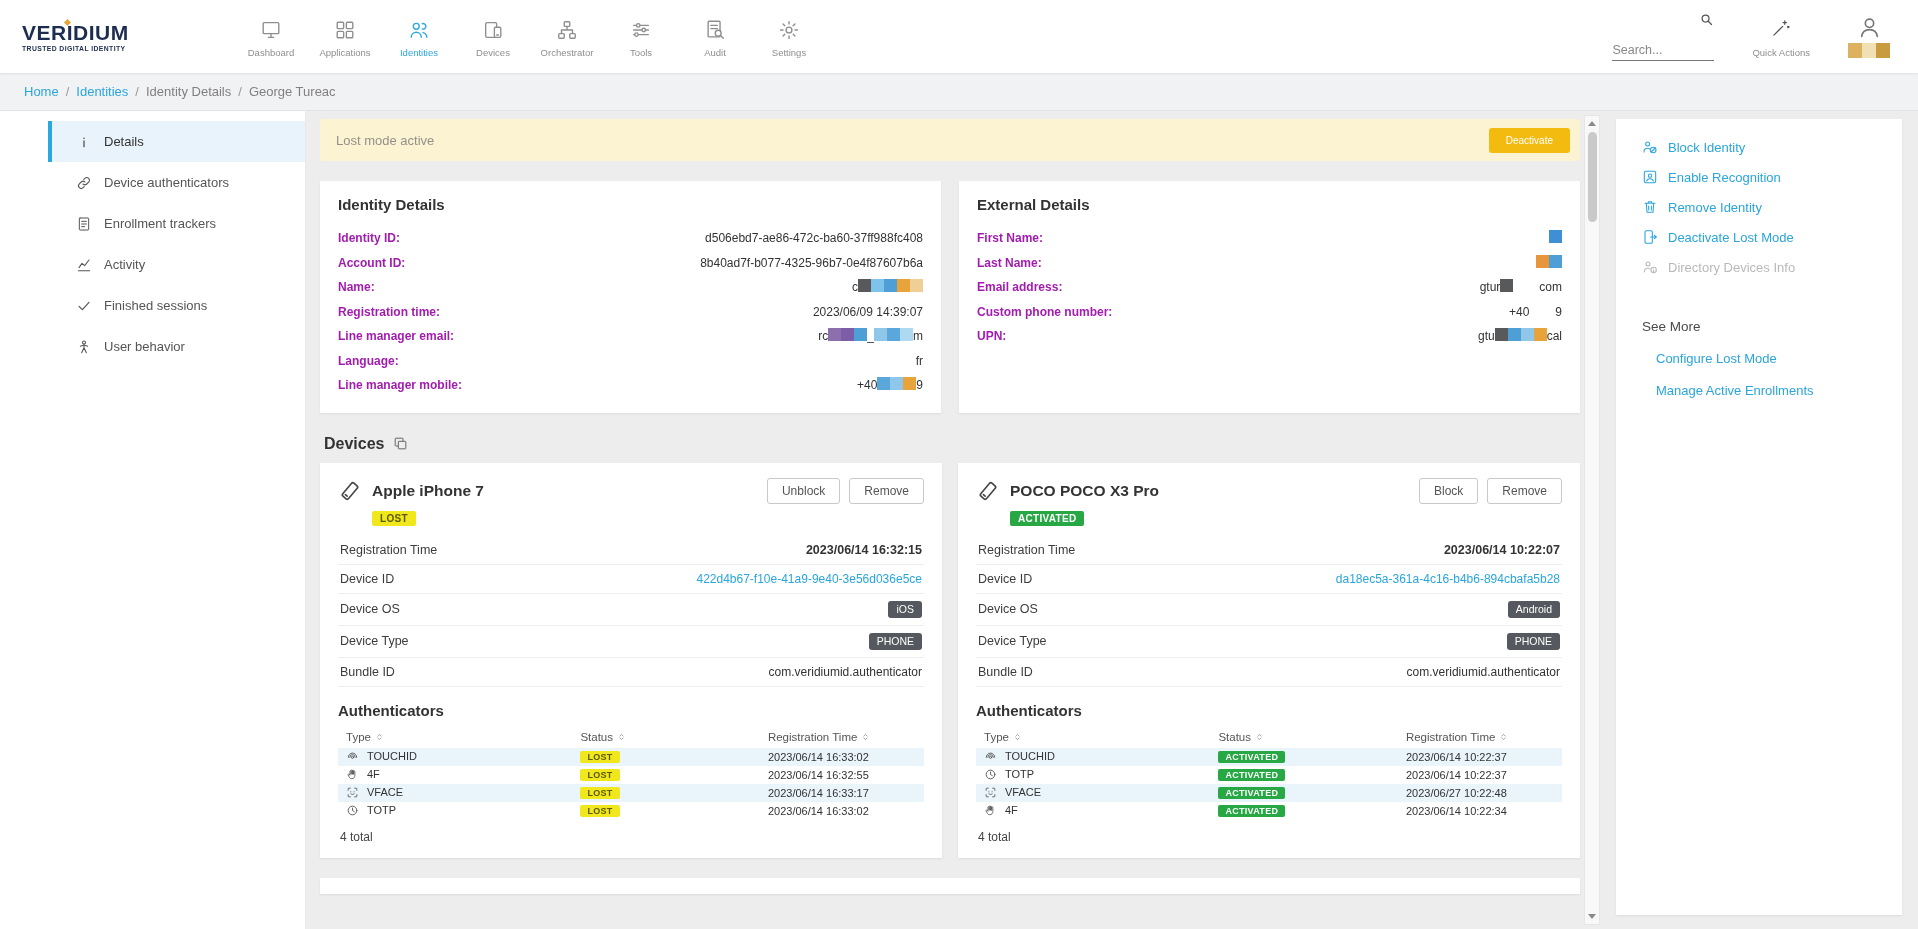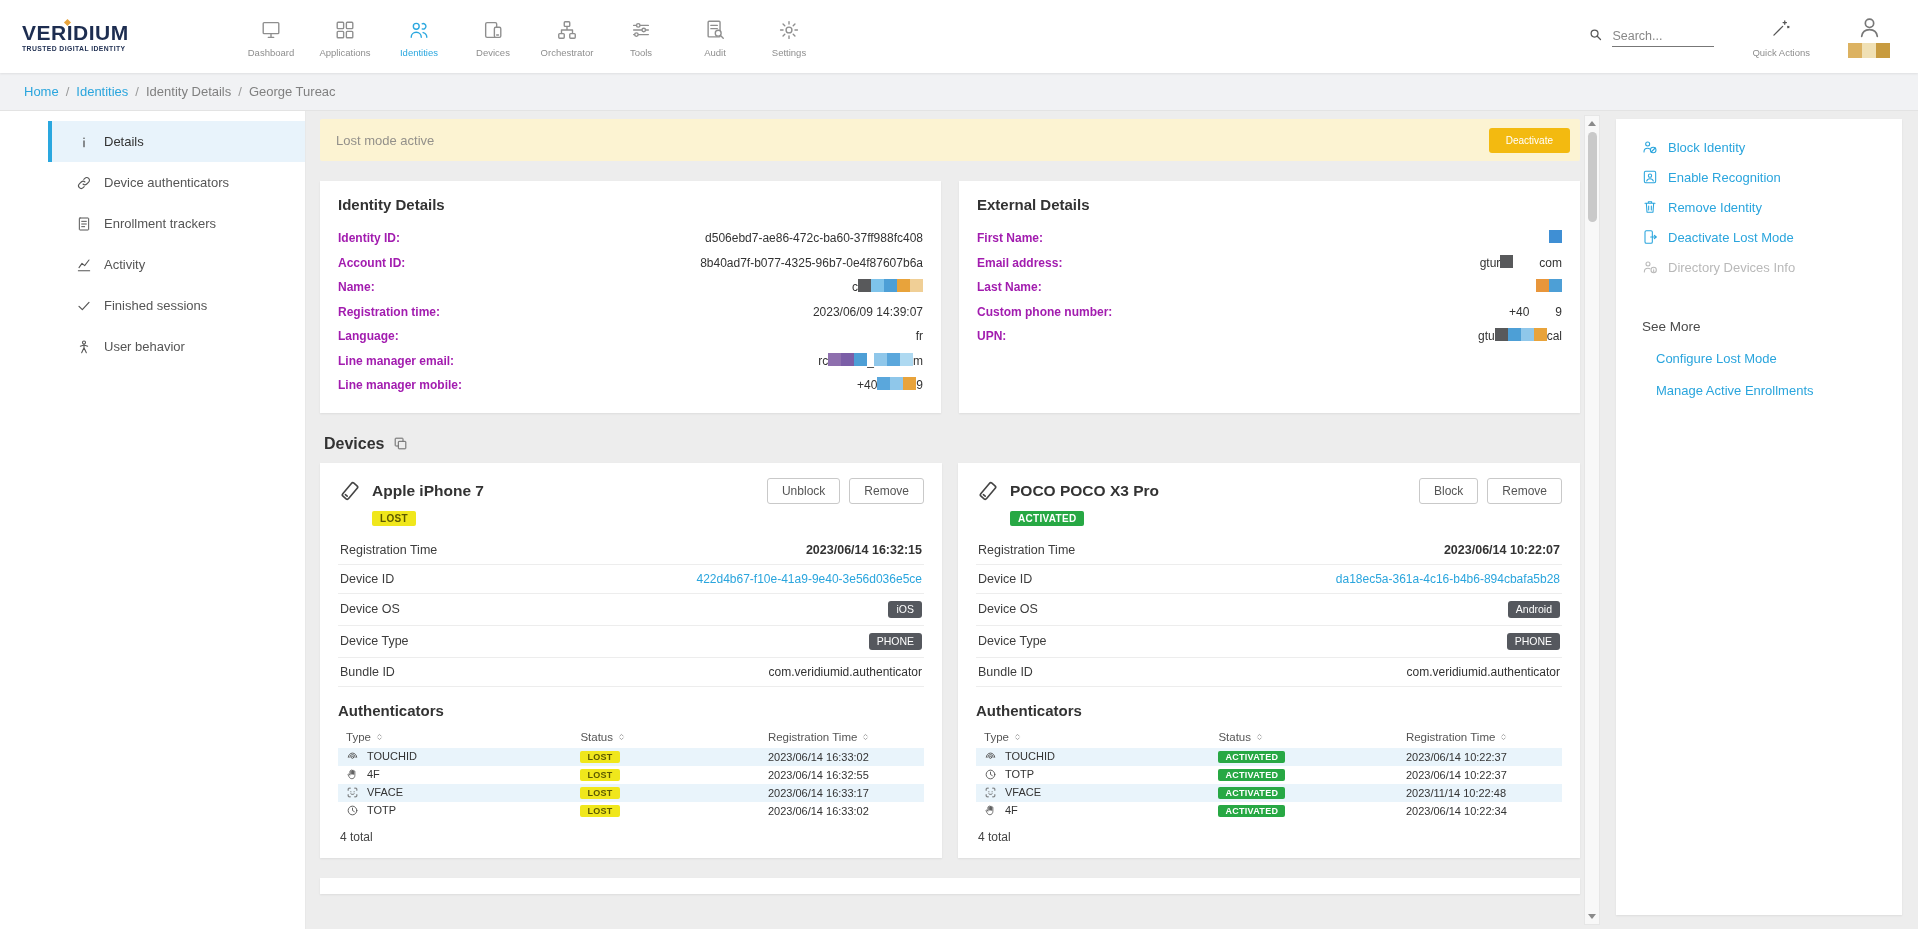--- a/index.html
+++ b/index.html
@@ -11,21 +11,21 @@
   .logo { margin-left:22px; width:160px; }
   .logo-name { font-size:21px; font-weight:bold; color:#1d2d50; letter-spacing:.5px; position:relative; line-height:1; }
   .logo-name::after { content:""; position:absolute; left:43px; top:-2px; width:5px; height:5px; background:#e8a33b; transform:rotate(45deg); }
   .logo-tag { font-size:6.8px; font-weight:bold; color:#1d2d50; letter-spacing:.42px; margin-top:2px; }
   .nav { display:flex; margin-left:52px; }
   .nav-item { width:74px; display:flex; flex-direction:column; align-items:center; gap:6px; color:#8e8e8e; cursor:pointer; padding-top:4px; }
   .nav-item svg { width:22px; height:22px; }
   .nav-item .nav-label { font-size:9.5px; }
   .nav-item.active { color:#2aa7df; }
   .top-right { margin-left:auto; display:flex; align-items:center; margin-right:28px; gap:38px; }
-  .search-box { display:flex; align-items:flex-end; gap:9px; }
+  .search-box { display:flex; align-items:flex-end; gap:9px;flex-direction:column; }
   .search-box svg { width:15px; height:15px; color:#555; margin-bottom:5px; }
   .search-input { border:none; outline:none; border-bottom:1px solid #777; width:102px; font-size:12.5px; padding:2px 0 3px; background:transparent; font-family:inherit; color:#333; }
   .search-input::placeholder { color:#888; }
   .qa { display:flex; flex-direction:column; align-items:center; gap:9px; color:#8e8e8e; cursor:pointer; padding-top:3px; }
   .qa svg { width:20px; height:20px; color:#555; }
   .qa .qa-label { font-size:9.5px; }
   .avatar-wrap { display:flex; flex-direction:column; align-items:center; cursor:pointer; }
   .avatar-wrap svg { width:25px; height:25px; color:#777; }
   .avatar-mosaic { display:flex; margin-top:3px; }
   .avatar-mosaic .mz { width:14px; height:15px; }
@@ -461,63 +461,63 @@
             <span class="f-value">
               <span>c</span>
               <span><span class="mz" style="background: rgb(88, 89, 91);"></span><span class="mz" style="background: rgb(126, 195, 234);"></span><span class="mz" style="background: rgb(77, 159, 214);"></span><span class="mz" style="background: rgb(232, 163, 59);"></span><span class="mz" style="background: rgb(240, 207, 150);"></span></span>
             </span>
           </div>
           <div class="f-row">
             <span class="f-label">Registration time:</span>
             <span class="f-value">2023/06/09 14:39:07</span>
           </div>
           <div class="f-row">
-            <span class="f-label">Language:</span>
-            <span class="f-value">fr</span>
-          </div>
-          <div class="f-row">
             <span class="f-label">Line manager email:</span>
             <span class="f-value">
               <span>rc</span>
               <span><span class="mz" style="background: rgb(142, 111, 174);"></span><span class="mz" style="background: rgb(123, 94, 167);"></span><span class="mz" style="background: rgb(77, 159, 214);"></span></span>
               <span>_</span>
               <span><span class="mz" style="background: rgb(143, 199, 234);"></span><span class="mz" style="background: rgb(90, 167, 220);"></span><span class="mz" style="background: rgb(174, 217, 241);"></span></span>
               <span>m</span>
             </span>
           </div>
           <div class="f-row">
+            <span class="f-label">Language:</span>
+            <span class="f-value">fr</span>
+          </div>
+          <div class="f-row">
             <span class="f-label">Line manager mobile:</span>
             <span class="f-value">
               <span>+40</span>
               <span><span class="mz" style="background: rgb(90, 167, 220);"></span><span class="mz" style="background: rgb(143, 199, 234);"></span><span class="mz" style="background: rgb(232, 163, 59);"></span></span>
               <span>9</span>
             </span>
           </div>
         </section>
 
         <section class="card">
           <div class="card-title">External Details</div>
           <div class="f-row">
             <span class="f-label">First Name:</span>
             <span class="f-value">
               <span><span class="mz" style="background: rgb(63, 143, 212);"></span></span>
             </span>
           </div>
           <div class="f-row">
+            <span class="f-label">Last Name:</span>
+            <span class="f-value">
+              <span><span class="mz" style="background: rgb(232, 150, 59);"></span><span class="mz" style="background: rgb(77, 159, 214);"></span></span>
+            </span>
+          </div>
+          <div class="f-row">
             <span class="f-label">Email address:</span>
             <span class="f-value">
               <span>gtur</span>
               <span><span class="mz" style="background: rgb(88, 89, 91);"></span><span class="mz" style="background: rgb(255, 255, 255);"></span><span class="mz" style="background: rgb(255, 255, 255);"></span></span>
               <span>com</span>
-            </span>
-          </div>
-          <div class="f-row">
-            <span class="f-label">Last Name:</span>
-            <span class="f-value">
-              <span><span class="mz" style="background: rgb(232, 150, 59);"></span><span class="mz" style="background: rgb(77, 159, 214);"></span></span>
             </span>
           </div>
           <div class="f-row">
             <span class="f-label">Custom phone number:</span>
             <span class="f-value">
               <span>+40</span>
               <span><span class="mz" style="background: rgb(255, 255, 255);"></span><span class="mz" style="background: rgb(255, 255, 255);"></span></span>
               <span>9</span>
             </span>
           </div>
@@ -690,21 +690,21 @@
                       <use href="#i-clock"></use>
                     </svg><span>TOTP</span></td>
                 <td><span class="status-badge sm" data-status="ACTIVATED">ACTIVATED</span></td>
                 <td>2023/06/14 10:22:37</td>
               </tr>
               <tr>
                 <td><svg>
                       <use href="#i-face"></use>
                     </svg><span>VFACE</span></td>
                 <td><span class="status-badge sm" data-status="ACTIVATED">ACTIVATED</span></td>
-                <td>2023/11/14 10:22:48</td>
+                <td>2023/06/27 10:22:48</td>
               </tr>
               <tr>
                 <td><svg>
                       <use href="#i-hand"></use>
                     </svg><span>4F</span></td>
                 <td><span class="status-badge sm" data-status="ACTIVATED">ACTIVATED</span></td>
                 <td>2023/06/14 10:22:34</td>
               </tr>
             </tbody>
           </table>

